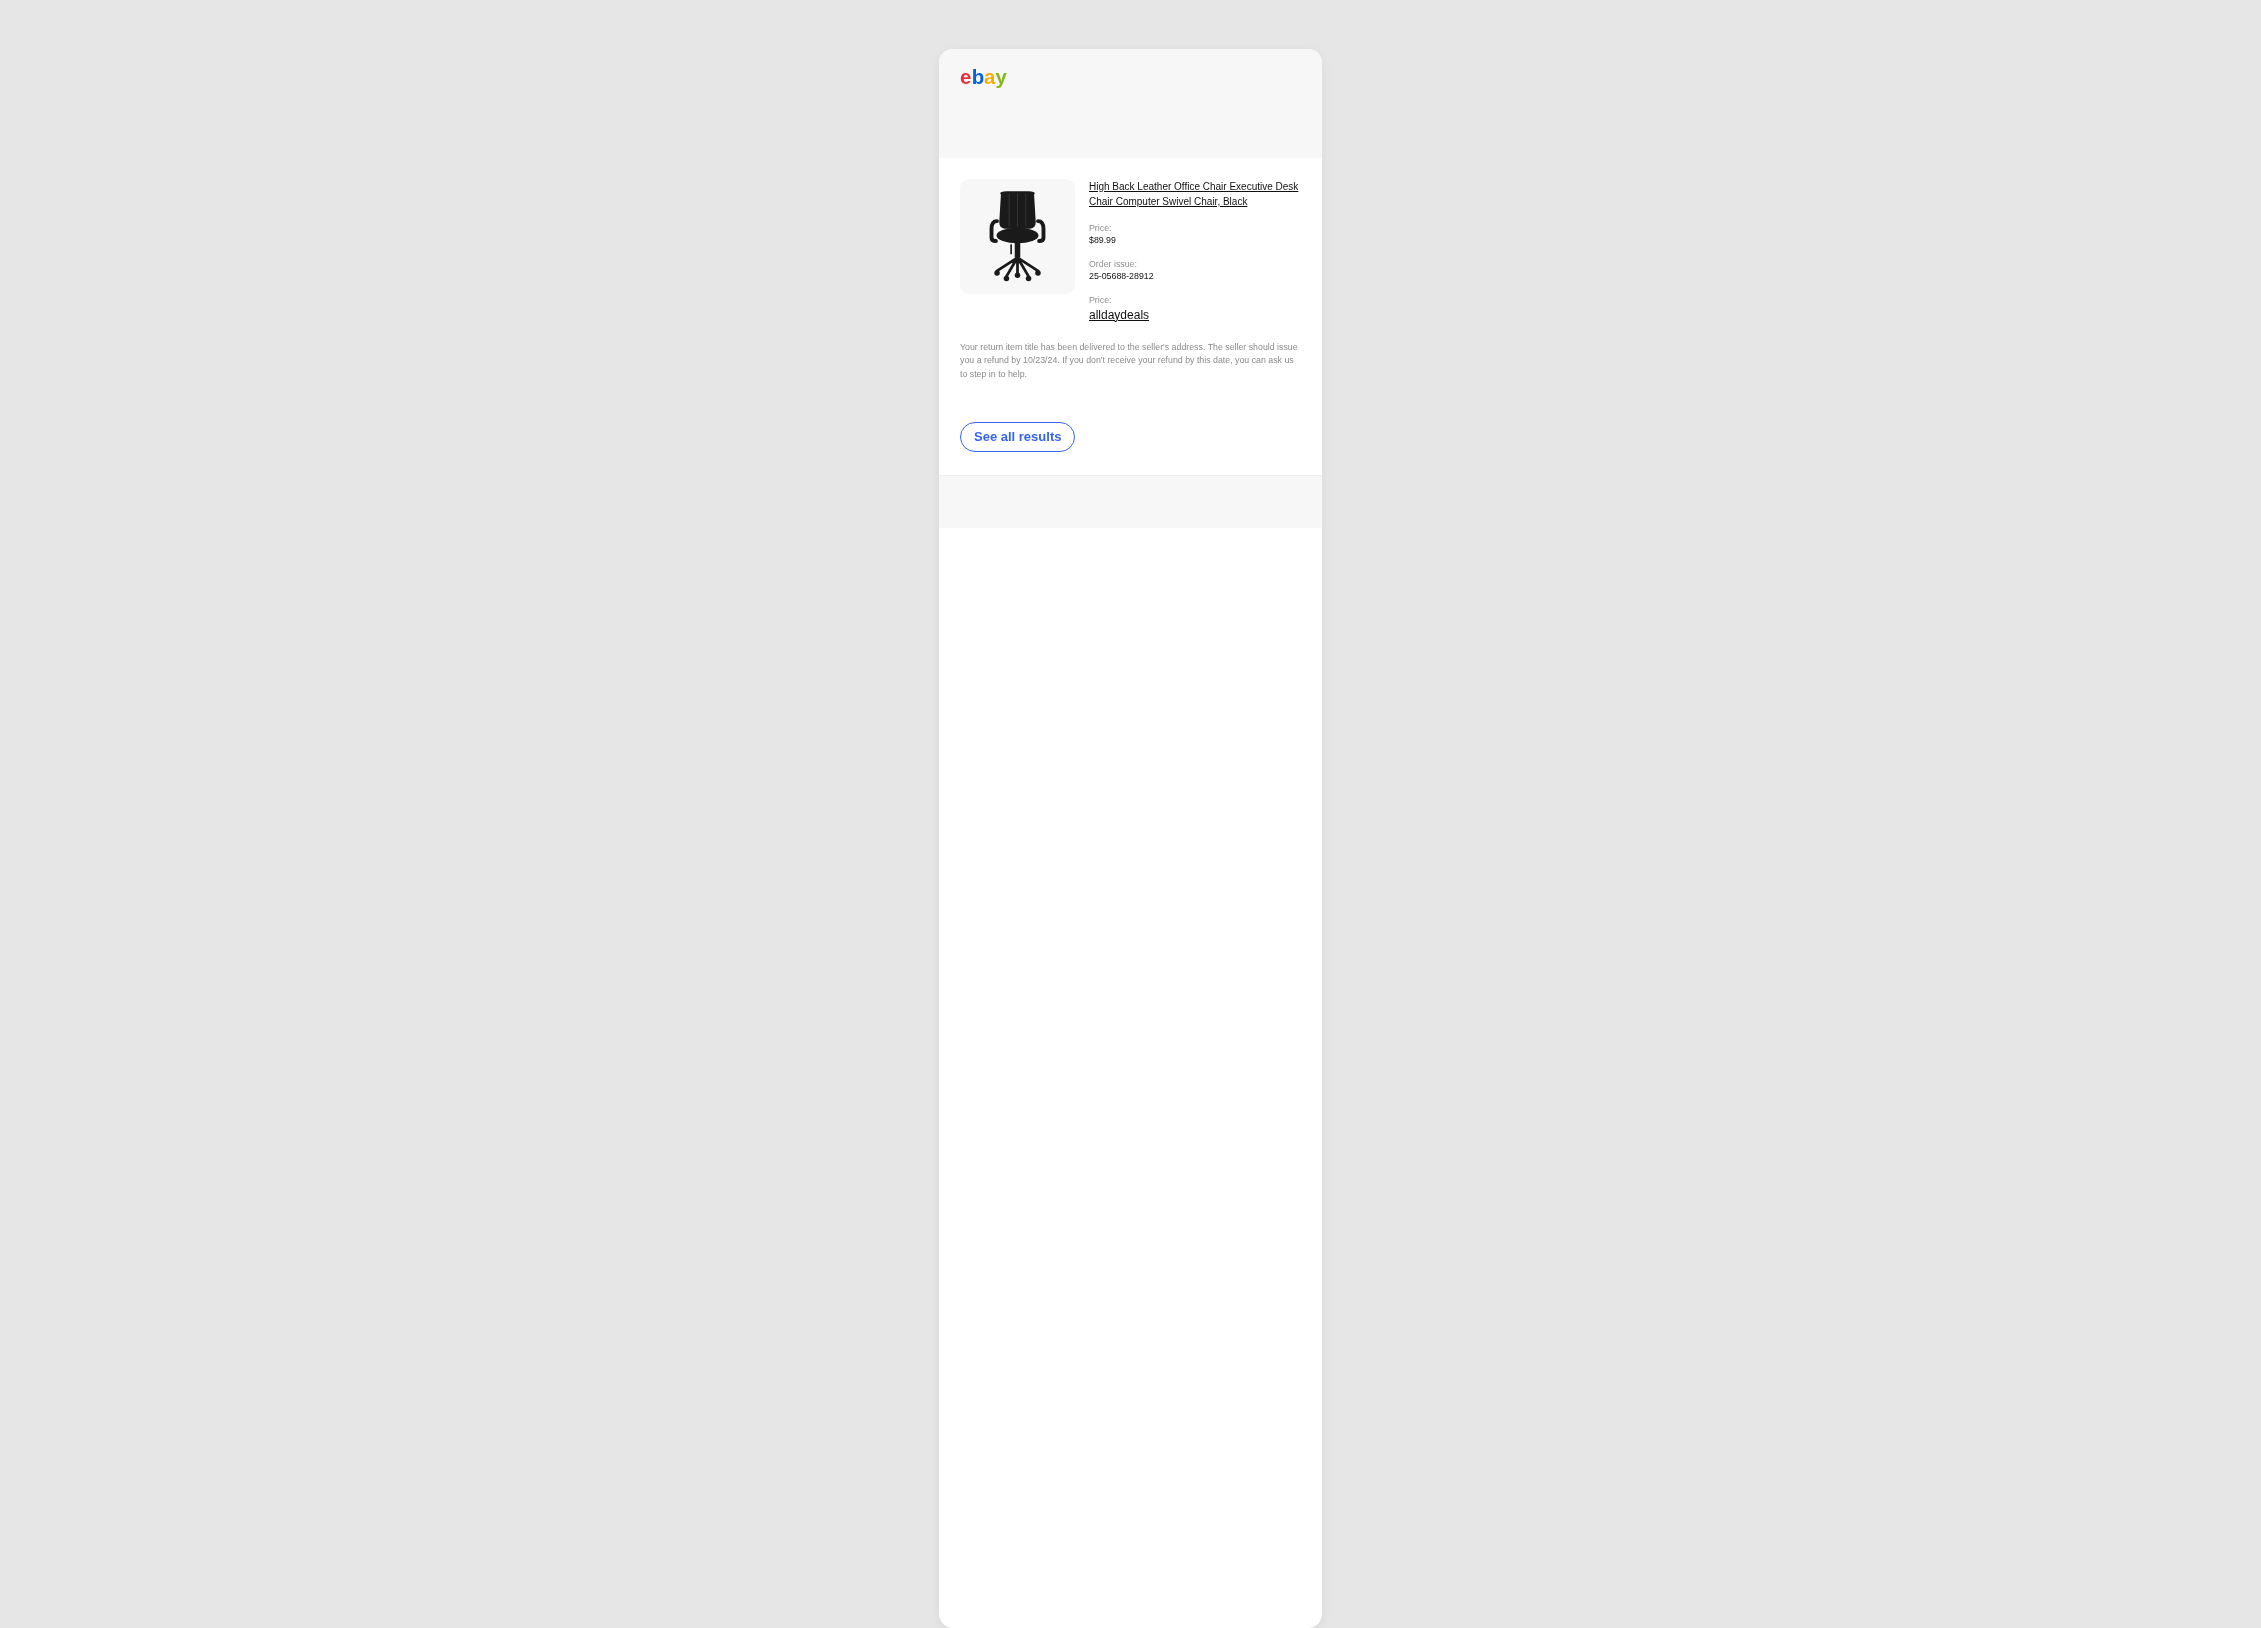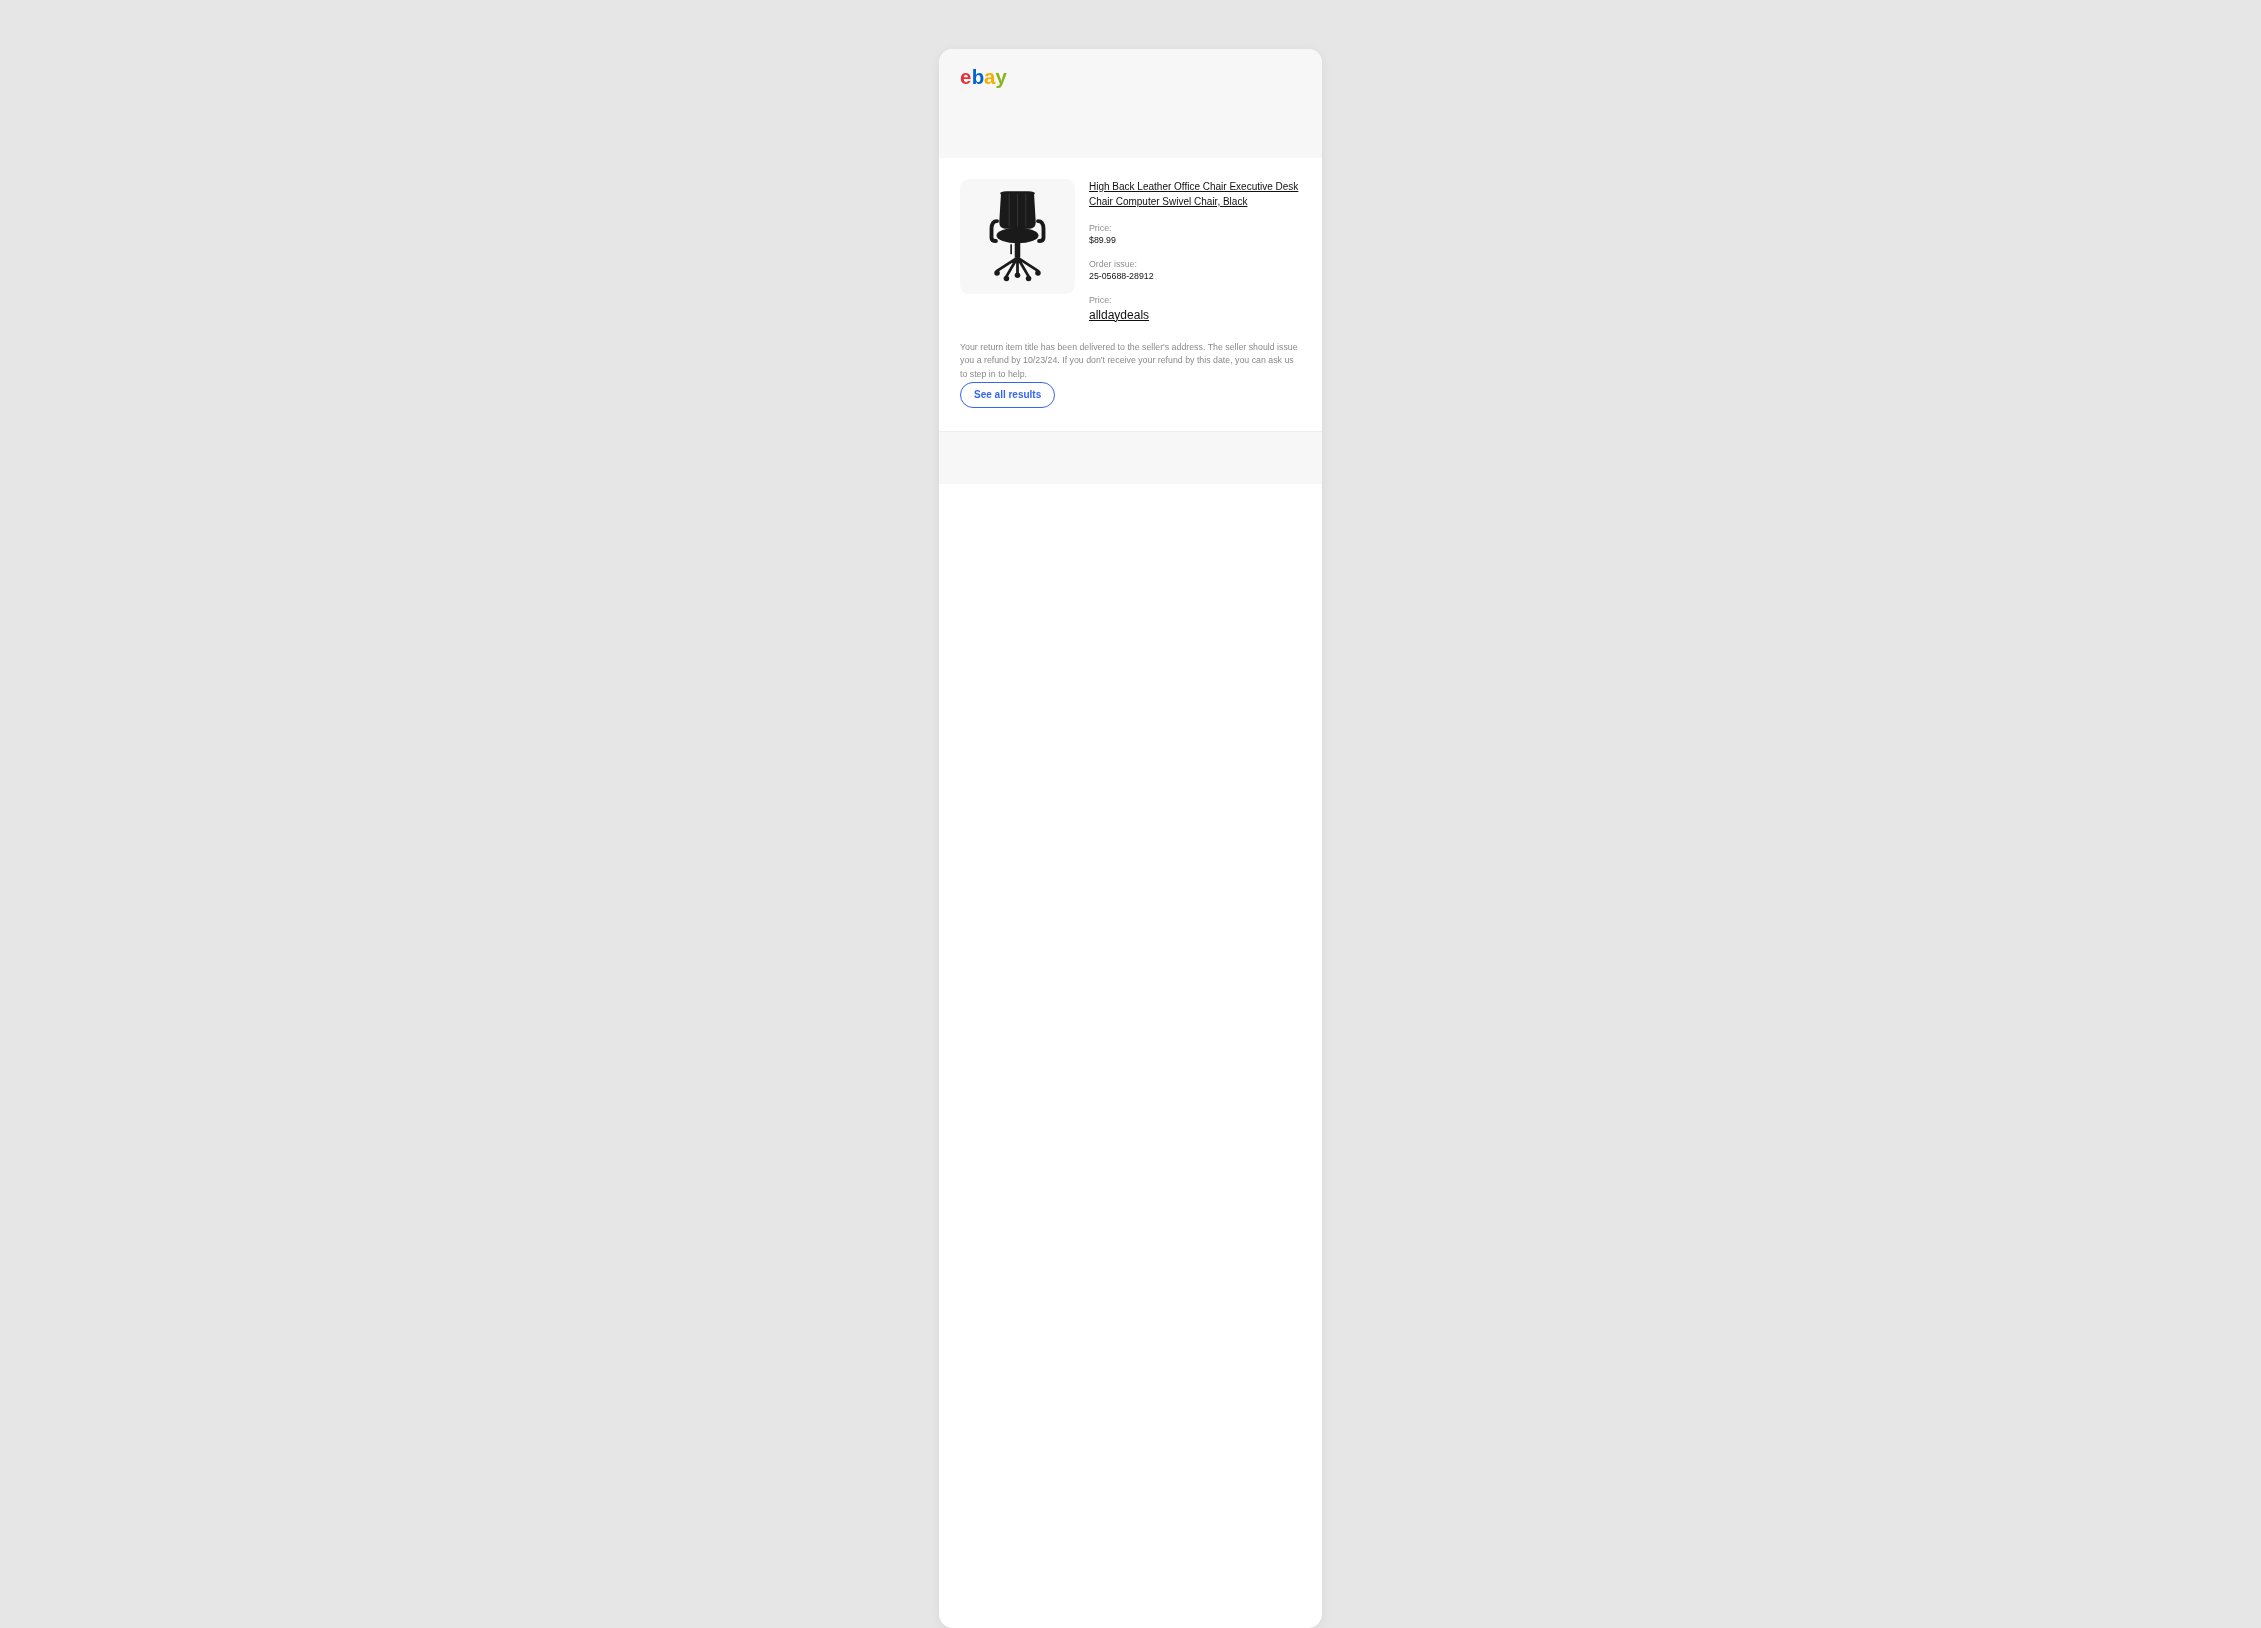--- a/index.html
+++ b/index.html
@@ -83,25 +83,26 @@
       color: #8a8a8a;
       font-size: 8.8px;
       line-height: 1.55;
       margin-bottom: 0;
     }
     .cta {
       display: inline-block;
       border: 0.9px solid #3665f3;
       color: #3665f3;
       background: #fff;
-      font-size: 10px;
+      font-size: 13px;
       font-weight: 600;
       padding: 6.5px 13px;
       border-radius: 588px;
       cursor: pointer;
+      margin-top: 40px;
     }
     .footer-strip {
       height: 53px;
       background: #f7f7f7;
       border-top: 0.6px solid #eee;
     }
   </style>
 </head>
 <body>
 

